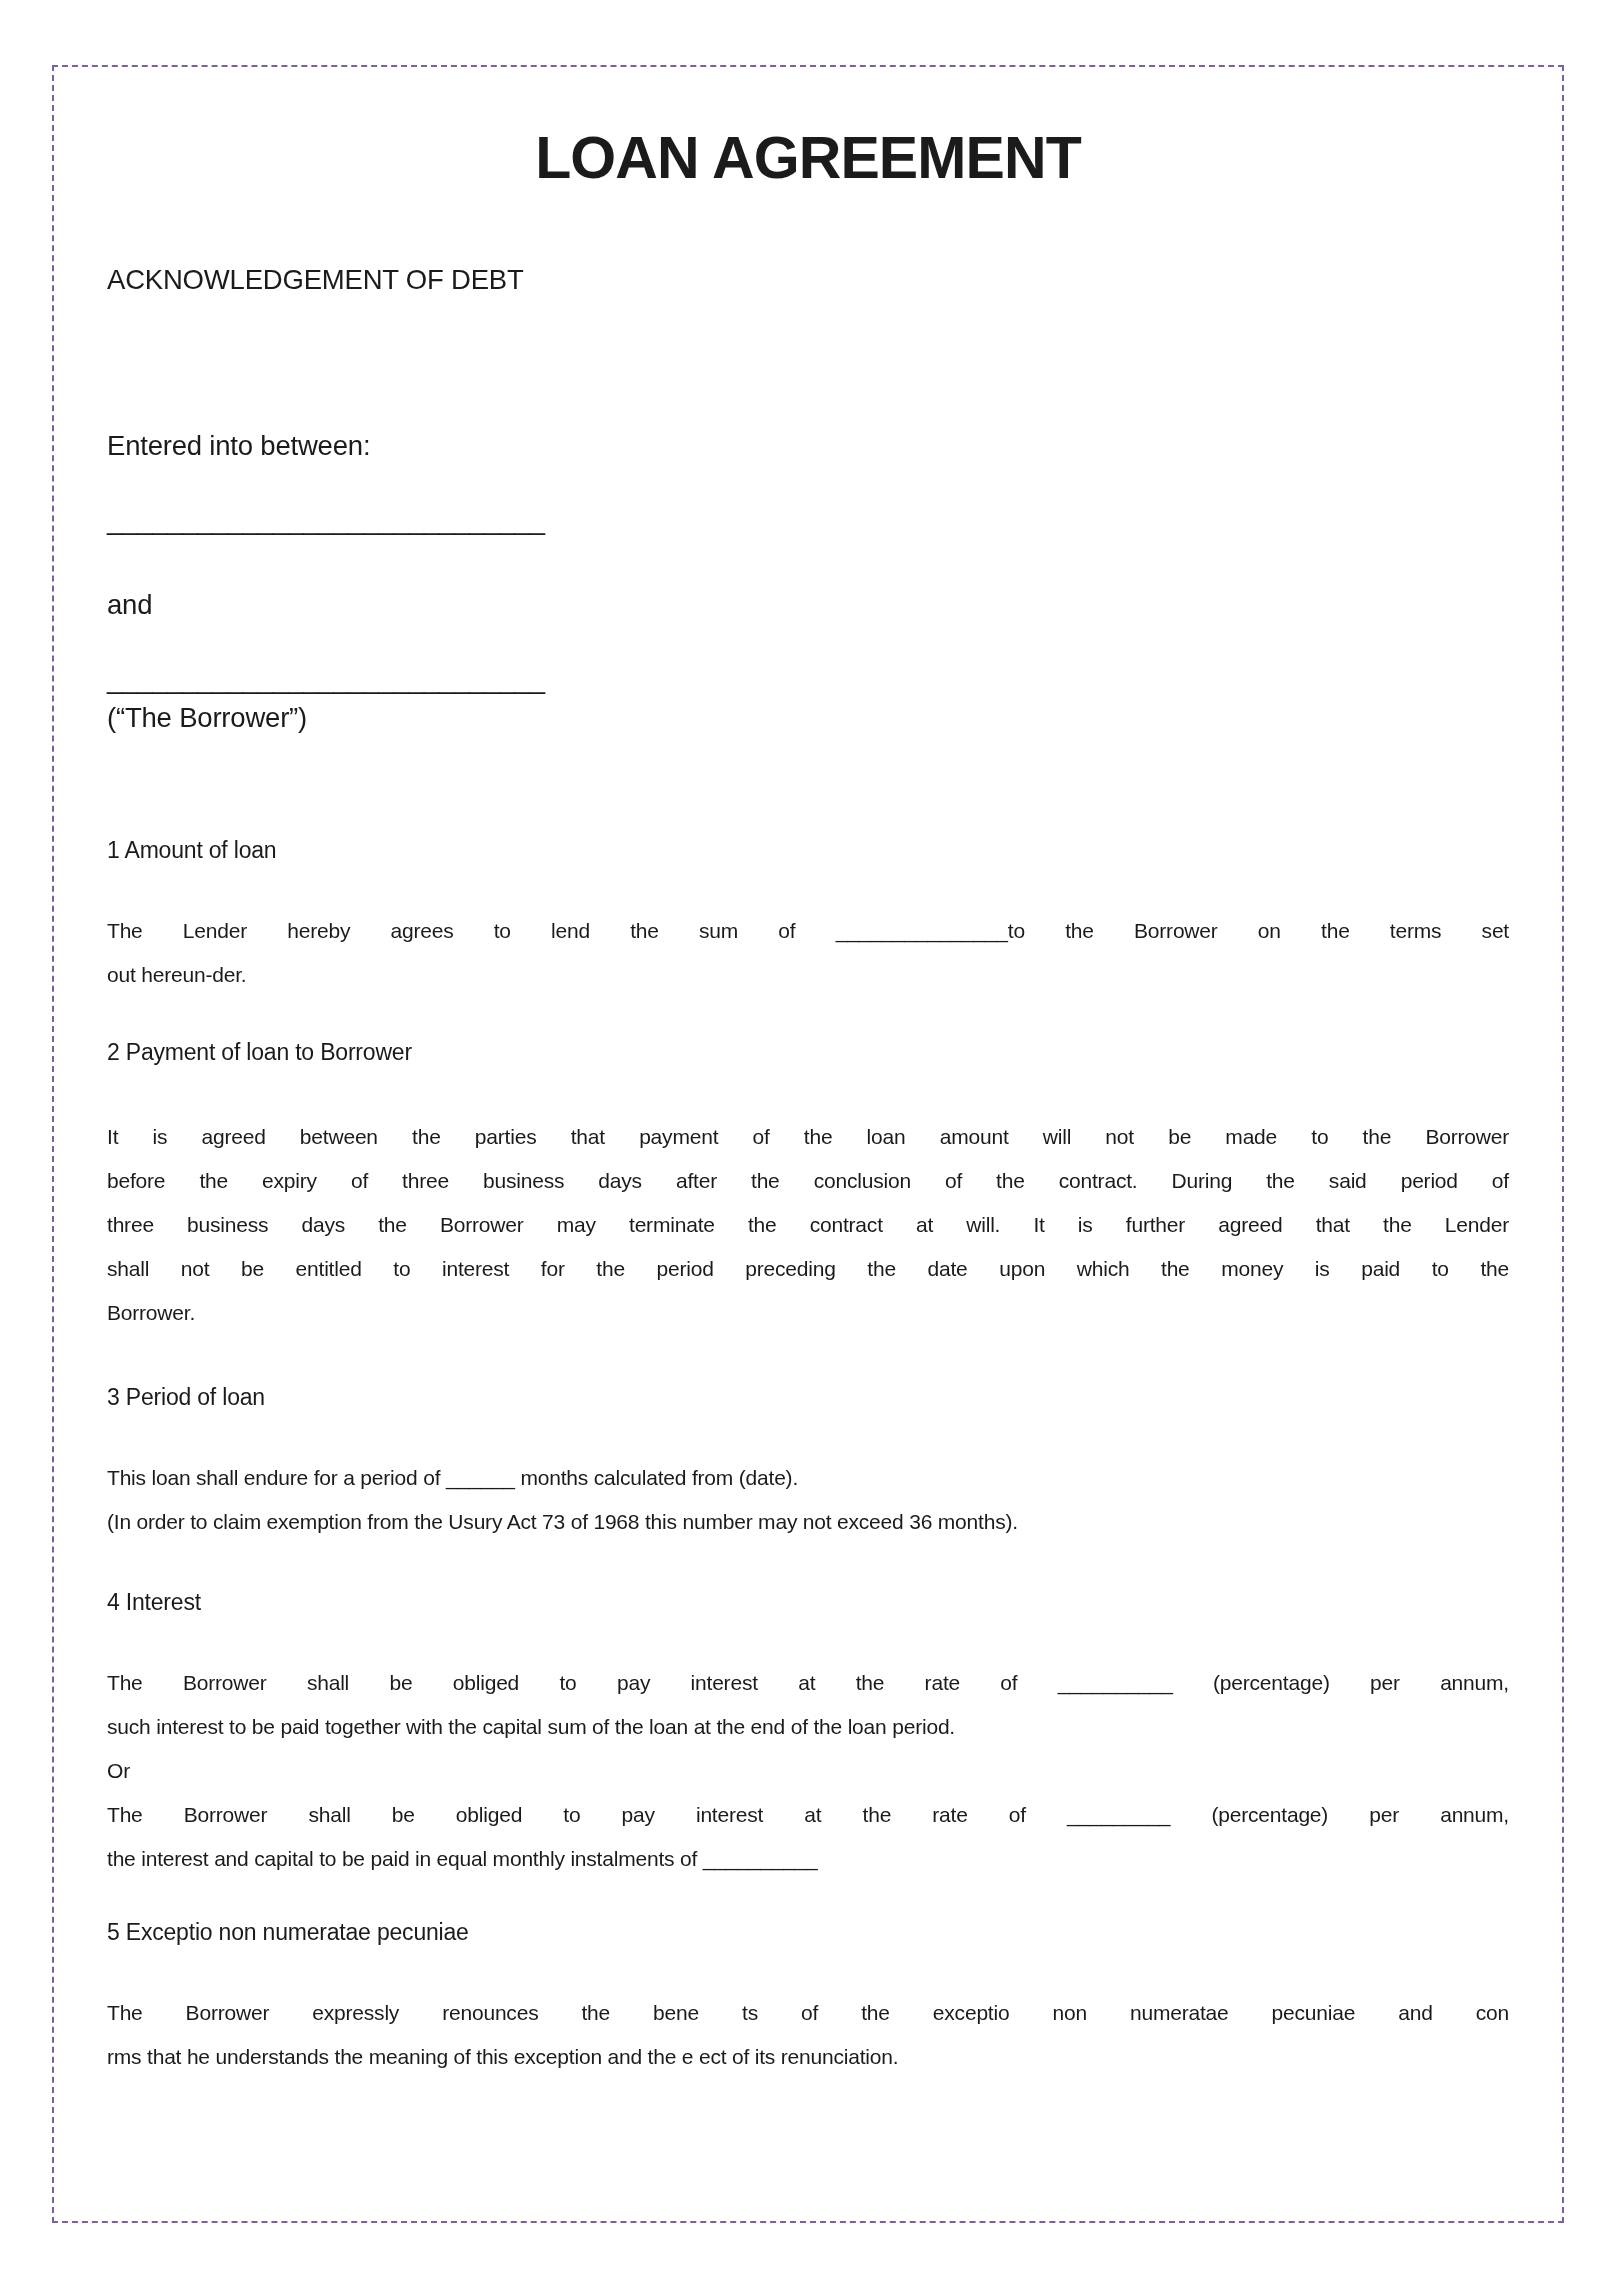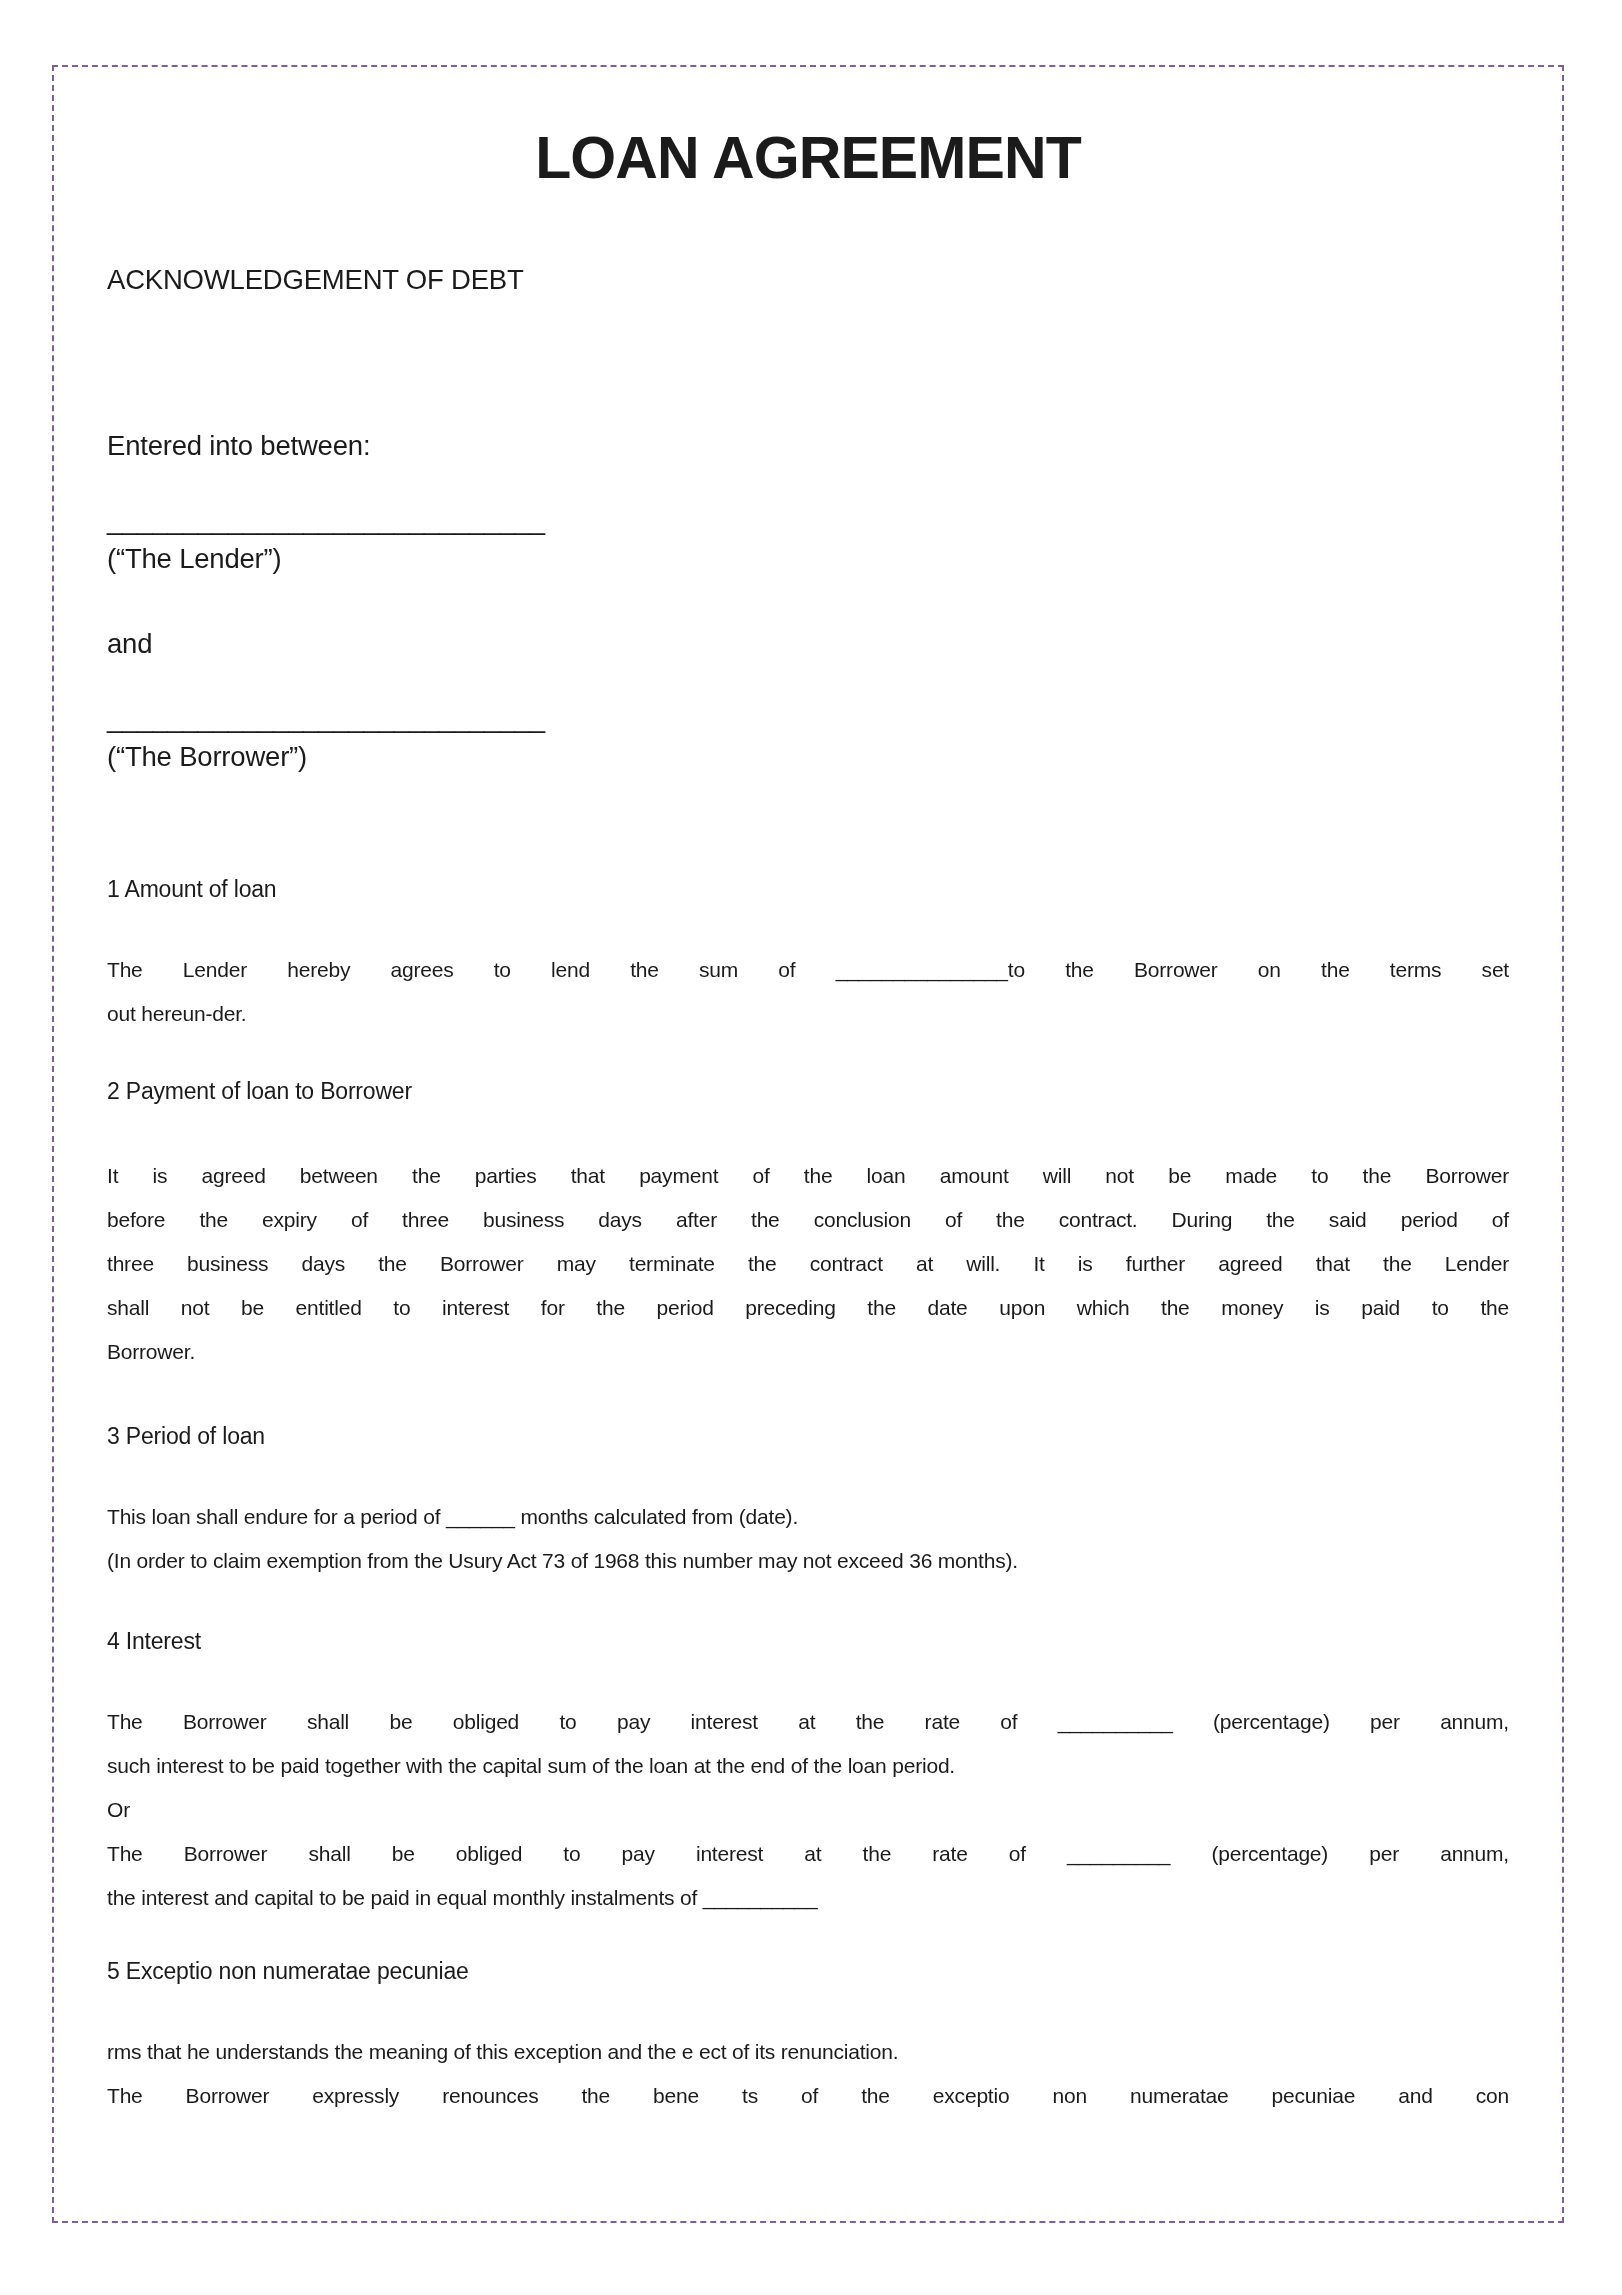--- a/index.html
+++ b/index.html
@@ -80,21 +80,20 @@
 <div class="page">
   <div class="frame">
 
     <div class="doc-title">LOAN AGREEMENT</div>
 
     <div class="subtitle row">ACKNOWLEDGEMENT OF DEBT</div>
 
     <div class="row entered">Entered into between:</div>
 
     <div class="row blankline">_____________________________</div>
-    <div class="row partylabel">(“The Lender”)</div>
 
     <div class="row and">and</div>
 
     <div class="row blankline">_____________________________</div>
     <div class="row partylabel">(“The Borrower”)</div>
 
     <div class="sec-heading h1">1 Amount of loan</div>
     <div class="para">
       <div class="line jl">The Lender hereby agrees to lend the sum of _______________to the Borrower on the terms set</div>
       <div class="line pl">out hereun-der.</div>
@@ -119,19 +118,19 @@
     <div class="para">
       <div class="line jl">The Borrower shall be obliged to pay interest at the rate of __________ (percentage) per annum,</div>
       <div class="line pl">such interest to be paid together with the capital sum of the loan at the end of the loan period.</div>
       <div class="line pl">Or</div>
       <div class="line jl">The Borrower shall be obliged to pay interest at the rate of _________ (percentage) per annum,</div>
       <div class="line pl">the interest and capital to be paid in equal monthly instalments of __________</div>
     </div>
 
     <div class="sec-heading h5">5 Exceptio non numeratae pecuniae</div>
     <div class="para">
+      <div class="line jl">The Borrower expressly renounces the bene ts of the exceptio non numeratae pecuniae and con</div>
       <div class="line pl">rms that he understands the meaning of this exception and the e ect of its renunciation.</div>
-      <div class="line jl">The Borrower expressly renounces the bene ts of the exceptio non numeratae pecuniae and con</div>
     </div>
 
   </div>
 </div>
 
 
 </body></html>

